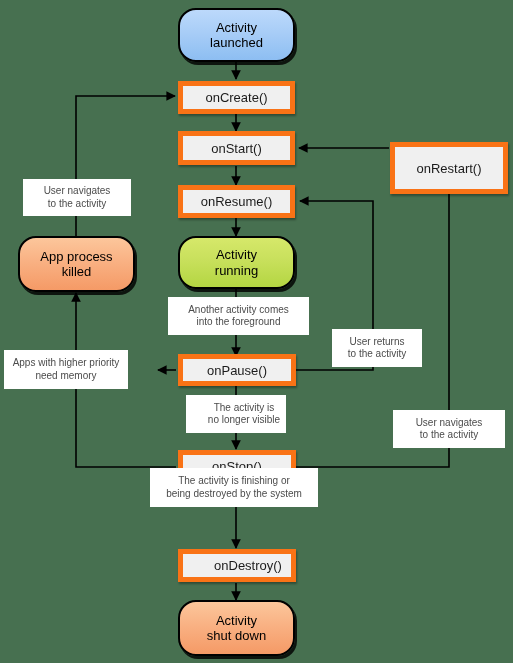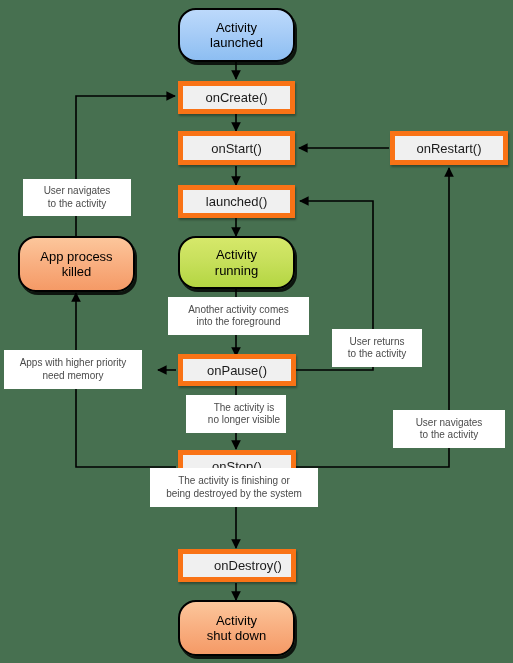--- a/index.html
+++ b/index.html
@@ -153,23 +153,23 @@
     <span>
       <span>Activity</span><br>
       <span>shut down</span>
     </span>
   </div>
 
   <div class="method" style="left:178px; top:81px; width:117px; height:33px;">onCreate()</div>
 
   <div class="method" style="left:178px; top:131px; width:117px; height:34px;">onStart()</div>
 
-  <div class="method" style="left:178px; top:185px; width:117px; height:33px;">launched()</div>
-
-  <div class="method" style="left:390px; top:131px; width:118px; height:34px;">onRestart()</div>
+  <div class="method" style="left:178px; top:185px; width:117px; height:33px;">onResume()</div>
+
+  <div class="method" style="left:390px; top:142px; width:118px; height:52px;">onRestart()</div>
 
   <div class="method" style="left:178px; top:354px; width:118px; height:32px;">onPause()</div>
 
   <div class="method" style="left:178px; top:450px; width:118px; height:33px;">onStop()</div>
 
   <div class="method" style="left:178px; top:549px; width:118px; height:33px;padding-left:22px;">onDestroy()</div>
 
   <div class="note" style="left:23px; top:179px; width:108px; height:37px;">
     <span>
       <span>User navigates</span><br>
@@ -184,21 +184,21 @@
     </span>
   </div>
 
   <div class="note" style="left:332px; top:329px; width:90px; height:38px;">
     <span>
       <span>User returns</span><br>
       <span>to the activity</span>
     </span>
   </div>
 
-  <div class="note" style="left:4px; top:350px; width:138px; height:39px;">
+  <div class="note" style="left:4px; top:350px; width:124px; height:39px;">
     <span>
       <span>Apps with higher priority</span><br>
       <span>need memory</span>
     </span>
   </div>
 
   <div class="note" style="left:186px; top:395px; width:100px; height:38px;padding-left:20px;">
     <span>
       <span>The activity is</span><br>
       <span>no longer visible</span>

